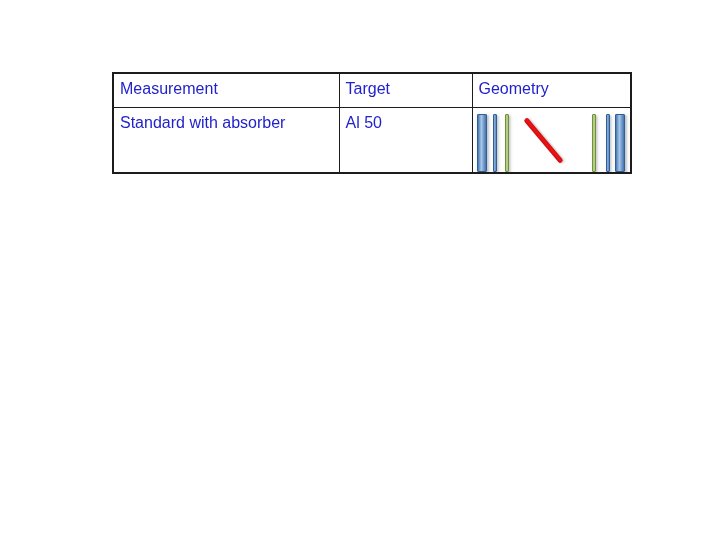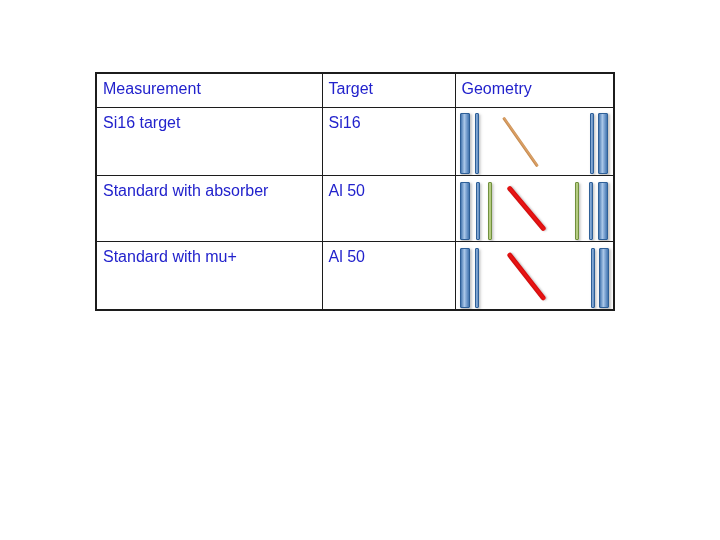--- a/index.html
+++ b/index.html
@@ -3,21 +3,21 @@
 <meta charset="utf-8">
 <style>
   html,body { margin:0; padding:0; background:#ffffff; }
   .slide {
     position:relative; width:720px; height:540px;
     background:var(--background,#ffffff);
     font-family:"Liberation Sans", sans-serif;
     overflow:hidden;
   }
   table.meas {
-    position:absolute; left:95px; top:72px;
+    position:absolute; left:112px; top:72px;
     border-collapse:collapse; table-layout:fixed;
     border:2px solid var(--grid-line,#1c1c1c);
   }
   table.meas th, table.meas td {
     border:1.5px solid var(--grid-line,#1c1c1c);
     vertical-align:top; text-align:left;
     padding:4px 6px;
     font-size:16px; line-height:21px; font-weight:normal;
     color:var(--text-blue,#2222cc);
     white-space:pre-line;
@@ -60,59 +60,33 @@
         <col style="width:159px">
     </colgroup>
     <tbody>
         <tr style="height:34px">
       <th>Measurement</th>
       <th>Target</th>
       <th>Geometry</th>
     </tr>
 
 
-    <tr style="height:68px">
-      <td>Si16 target</td>
-      <td>Si16</td>
-      <td class="geo-cell">
-        <div class="geo">
-          <div class="bar blue" style="left:4px; top:5px; width:8px; height:59px;"></div>
-          <div class="bar blue" style="left:19px; top:5px; width:2px; height:59px;"></div>
-          <div class="beam tan" style="left:63px; top:4px; width:3px; height:60px; transform:rotate(-35deg);"></div>
-          <div class="bar blue" style="left:134px; top:5px; width:2px; height:59px;"></div>
-          <div class="bar blue" style="left:142px; top:5px; width:8px; height:59px;"></div>
-        </div>
-      </td>
-    </tr>
 
 
     <tr style="height:66px">
       <td>Standard with absorber</td>
       <td>Al 50</td>
       <td class="geo-cell">
         <div class="geo">
           <div class="bar blue" style="left:4px; top:6px; width:8px; height:56px;"></div>
           <div class="bar blue" style="left:20px; top:6px; width:2px; height:56px;"></div>
           <div class="bar green" style="left:32px; top:6px; width:2px; height:56px;"></div>
           <div class="beam red" style="left:68px; top:4px; width:5px; height:57px; transform:rotate(-40deg);"></div>
           <div class="bar green" style="left:119px; top:6px; width:2px; height:56px;"></div>
           <div class="bar blue" style="left:133px; top:6px; width:2px; height:56px;"></div>
           <div class="bar blue" style="left:142px; top:6px; width:8px; height:56px;"></div>
         </div>
       </td>
     </tr>
 
-    <tr style="height:69px">
-      <td>Standard with mu+</td>
-      <td>Al 50</td>
-      <td class="geo-cell">
-        <div class="geo">
-          <div class="bar blue" style="left:4px; top:6px; width:8px; height:58px;"></div>
-          <div class="bar blue" style="left:19px; top:6px; width:2px; height:58px;"></div>
-          <div class="beam red" style="left:68px; top:5px; width:5px; height:59px; transform:rotate(-38deg);"></div>
-          <div class="bar blue" style="left:135px; top:6px; width:2px; height:58px;"></div>
-          <div class="bar blue" style="left:143px; top:6px; width:8px; height:58px;"></div>
-        </div>
-      </td>
-    </tr>
   </tbody>
     </table>
 </div>
 
 </body></html>

